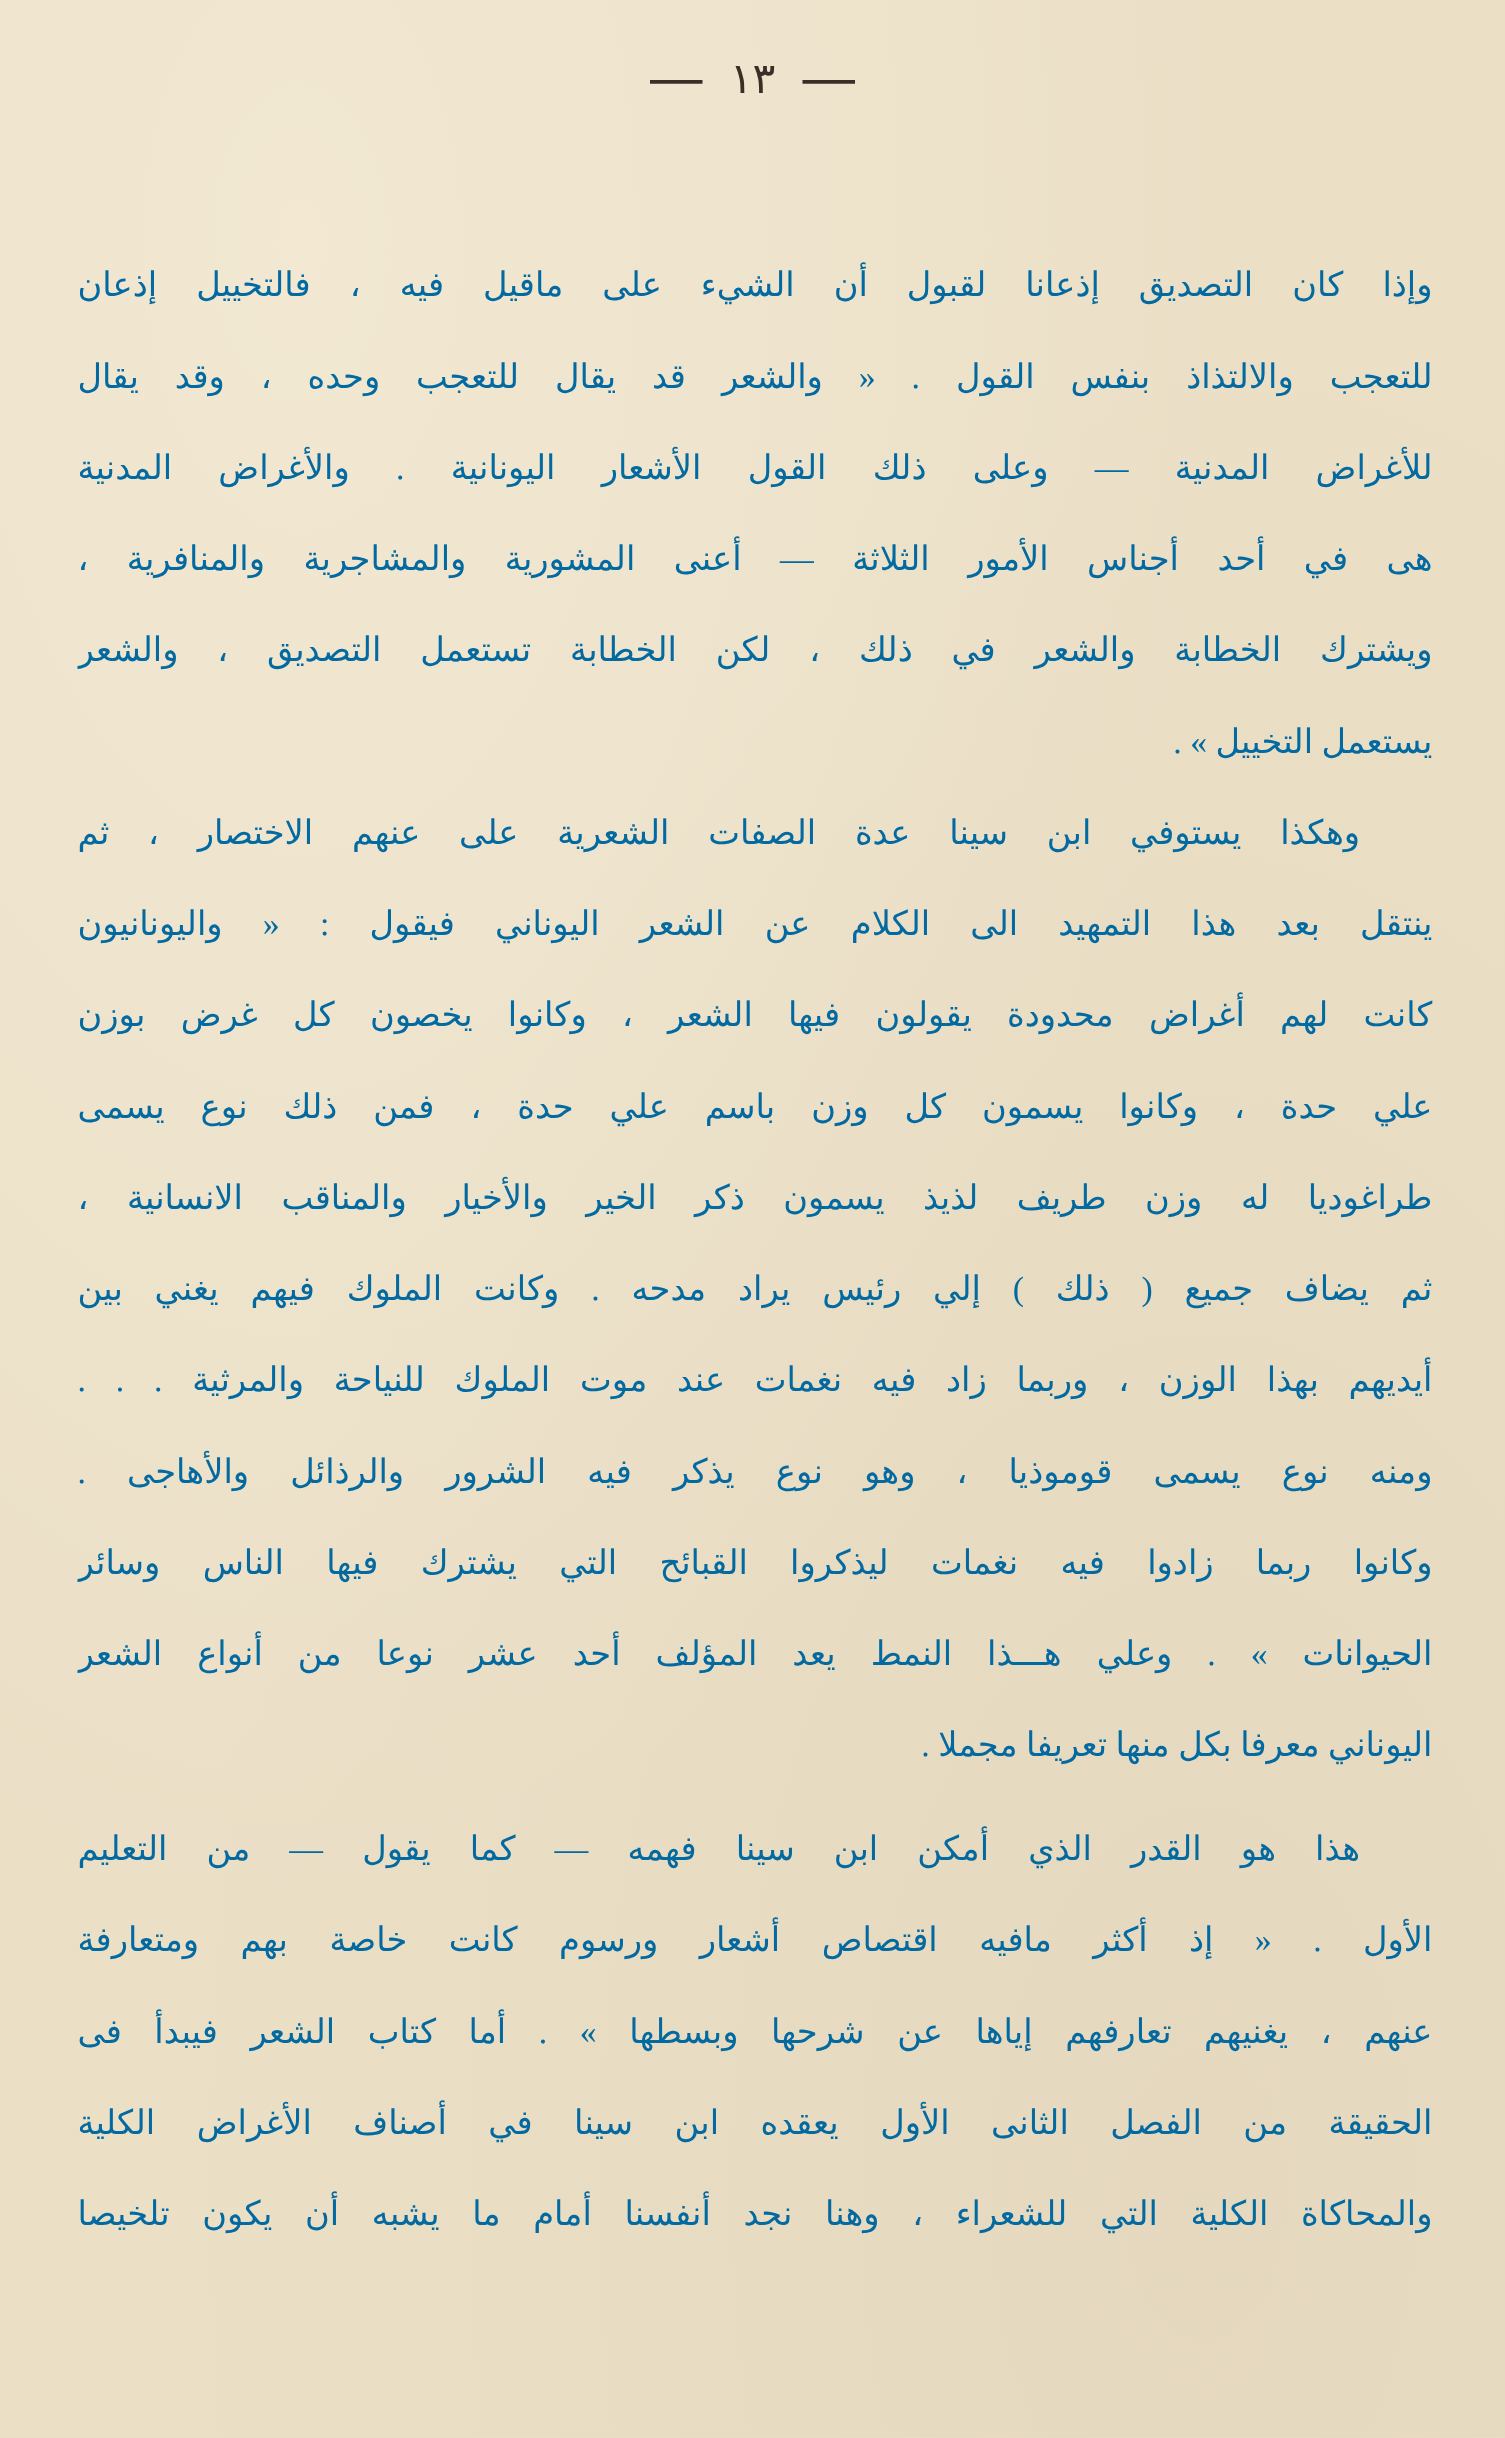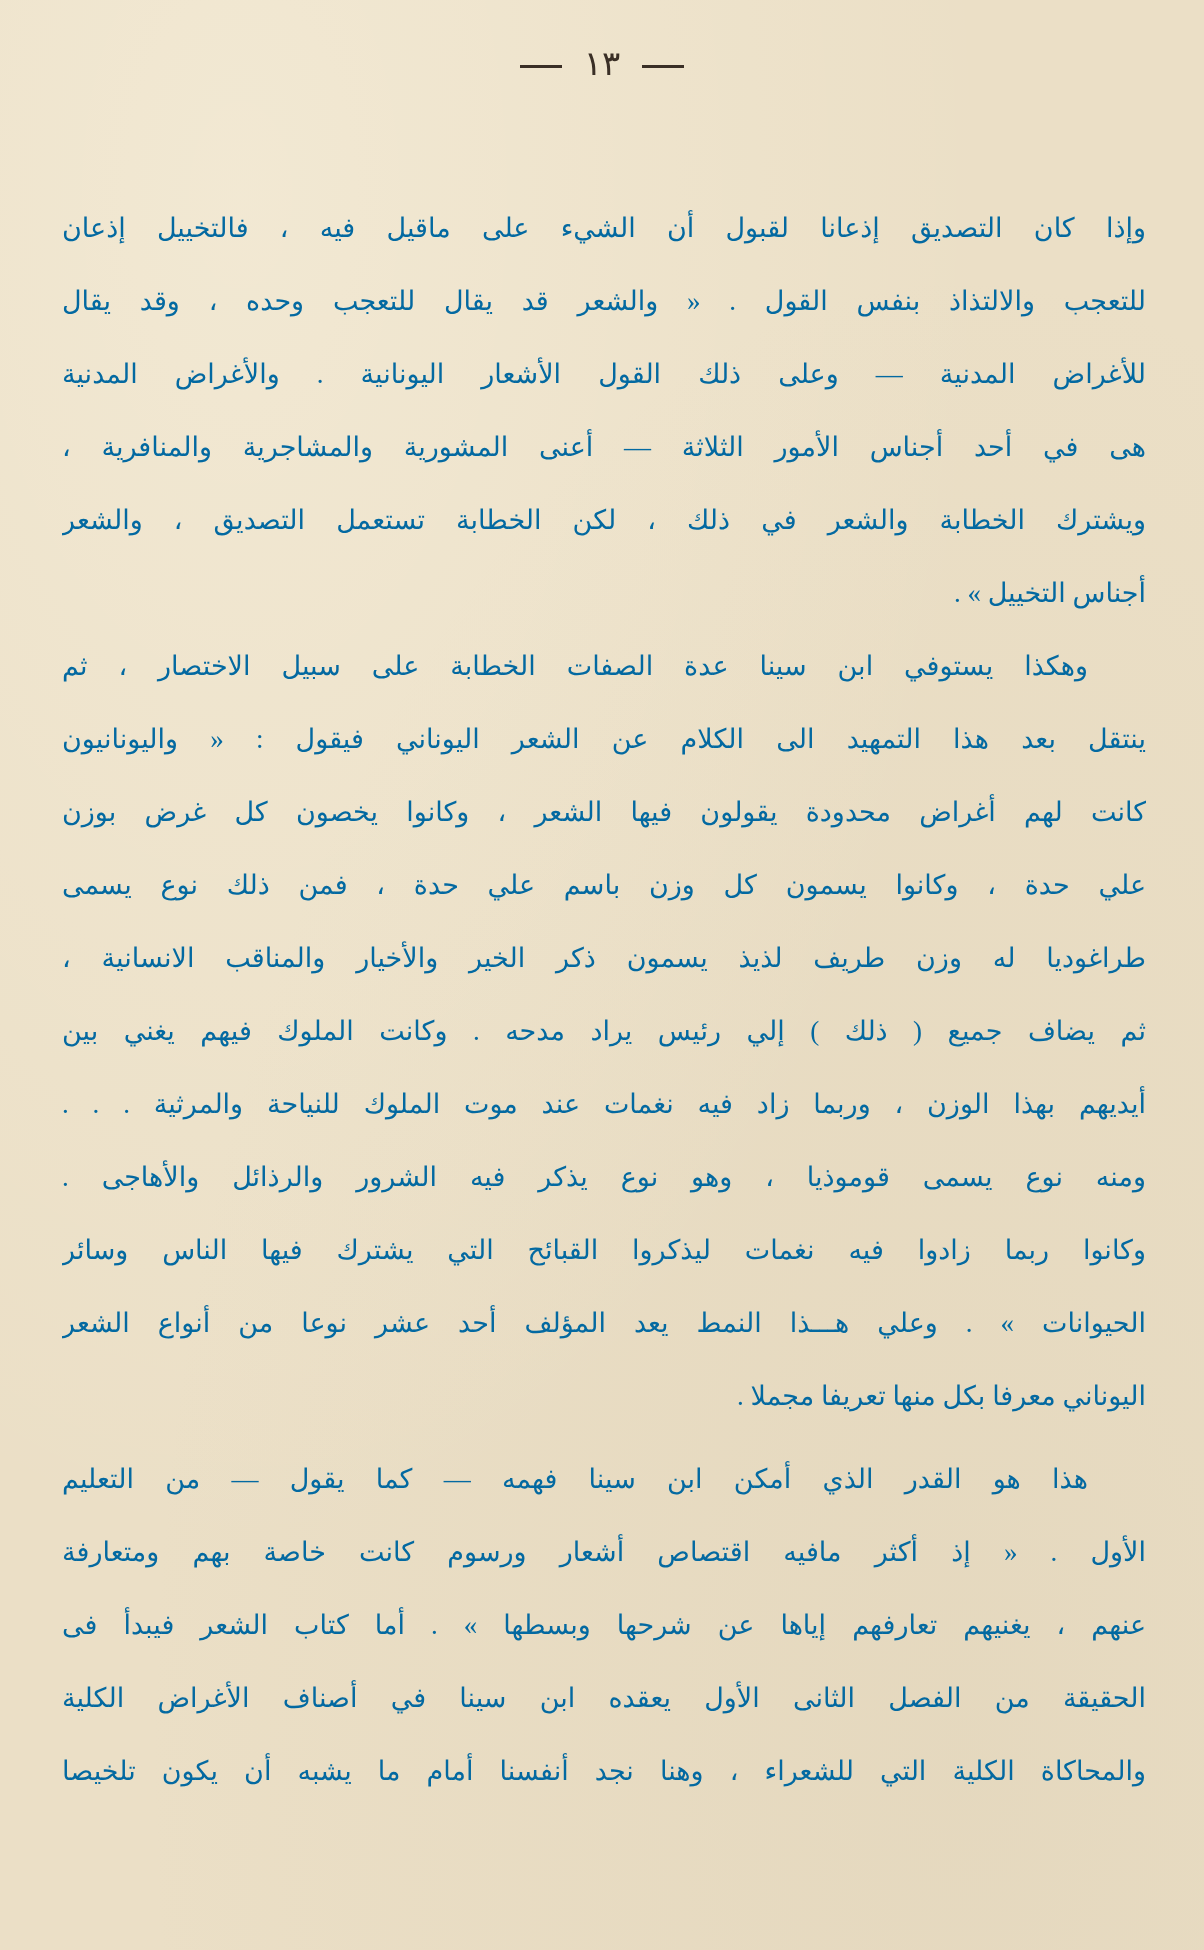--- a/index.html
+++ b/index.html
@@ -82,25 +82,25 @@
   </div>
 
   <div class="body-text">
 
     <div>
       <div class="line">وإذا كان التصديق إذعانا لقبول أن الشيء على ماقيل فيه ، فالتخييل إذعان</div>
       <div class="line">للتعجب والالتذاذ بنفس القول . « والشعر قد يقال للتعجب وحده ، وقد يقال</div>
       <div class="line">للأغراض المدنية — وعلى ذلك القول الأشعار اليونانية . والأغراض المدنية</div>
       <div class="line">هى في أحد أجناس الأمور الثلاثة — أعنى المشورية والمشاجرية والمنافرية ،</div>
       <div class="line">ويشترك الخطابة والشعر في ذلك ، لكن الخطابة تستعمل التصديق ، والشعر</div>
-      <div class="line last">أجناس التخييل » .</div>
+      <div class="line last">يستعمل التخييل » .</div>
     </div>
 
     <div>
-      <div class="line indent">وهكذا يستوفي ابن سينا عدة الصفات الخطابة على سبيل الاختصار ، ثم</div>
+      <div class="line indent">وهكذا يستوفي ابن سينا عدة الصفات الشعرية على عنهم الاختصار ، ثم</div>
       <div class="line">ينتقل بعد هذا التمهيد الى الكلام عن الشعر اليوناني فيقول : « واليونانيون</div>
       <div class="line">كانت لهم أغراض محدودة يقولون فيها الشعر ، وكانوا يخصون كل غرض بوزن</div>
       <div class="line">علي حدة ، وكانوا يسمون كل وزن باسم علي حدة ، فمن ذلك نوع يسمى</div>
       <div class="line">طراغوديا له وزن طريف لذيذ يسمون ذكر الخير والأخيار والمناقب الانسانية ،</div>
       <div class="line">ثم يضاف جميع ( ذلك ) إلي رئيس يراد مدحه . وكانت الملوك فيهم يغني بين</div>
       <div class="line">أيديهم بهذا الوزن ، وربما زاد فيه نغمات عند موت الملوك للنياحة والمرثية . . .</div>
       <div class="line">ومنه نوع يسمى قوموذيا ، وهو نوع يذكر فيه الشرور والرذائل والأهاجى .</div>
       <div class="line">وكانوا ربما زادوا فيه نغمات ليذكروا القبائح التي يشترك فيها الناس وسائر</div>
       <div class="line">الحيوانات » . وعلي هـــذا النمط يعد المؤلف أحد عشر نوعا من أنواع الشعر</div>
       <div class="line last">اليوناني معرفا بكل منها تعريفا مجملا .</div>

